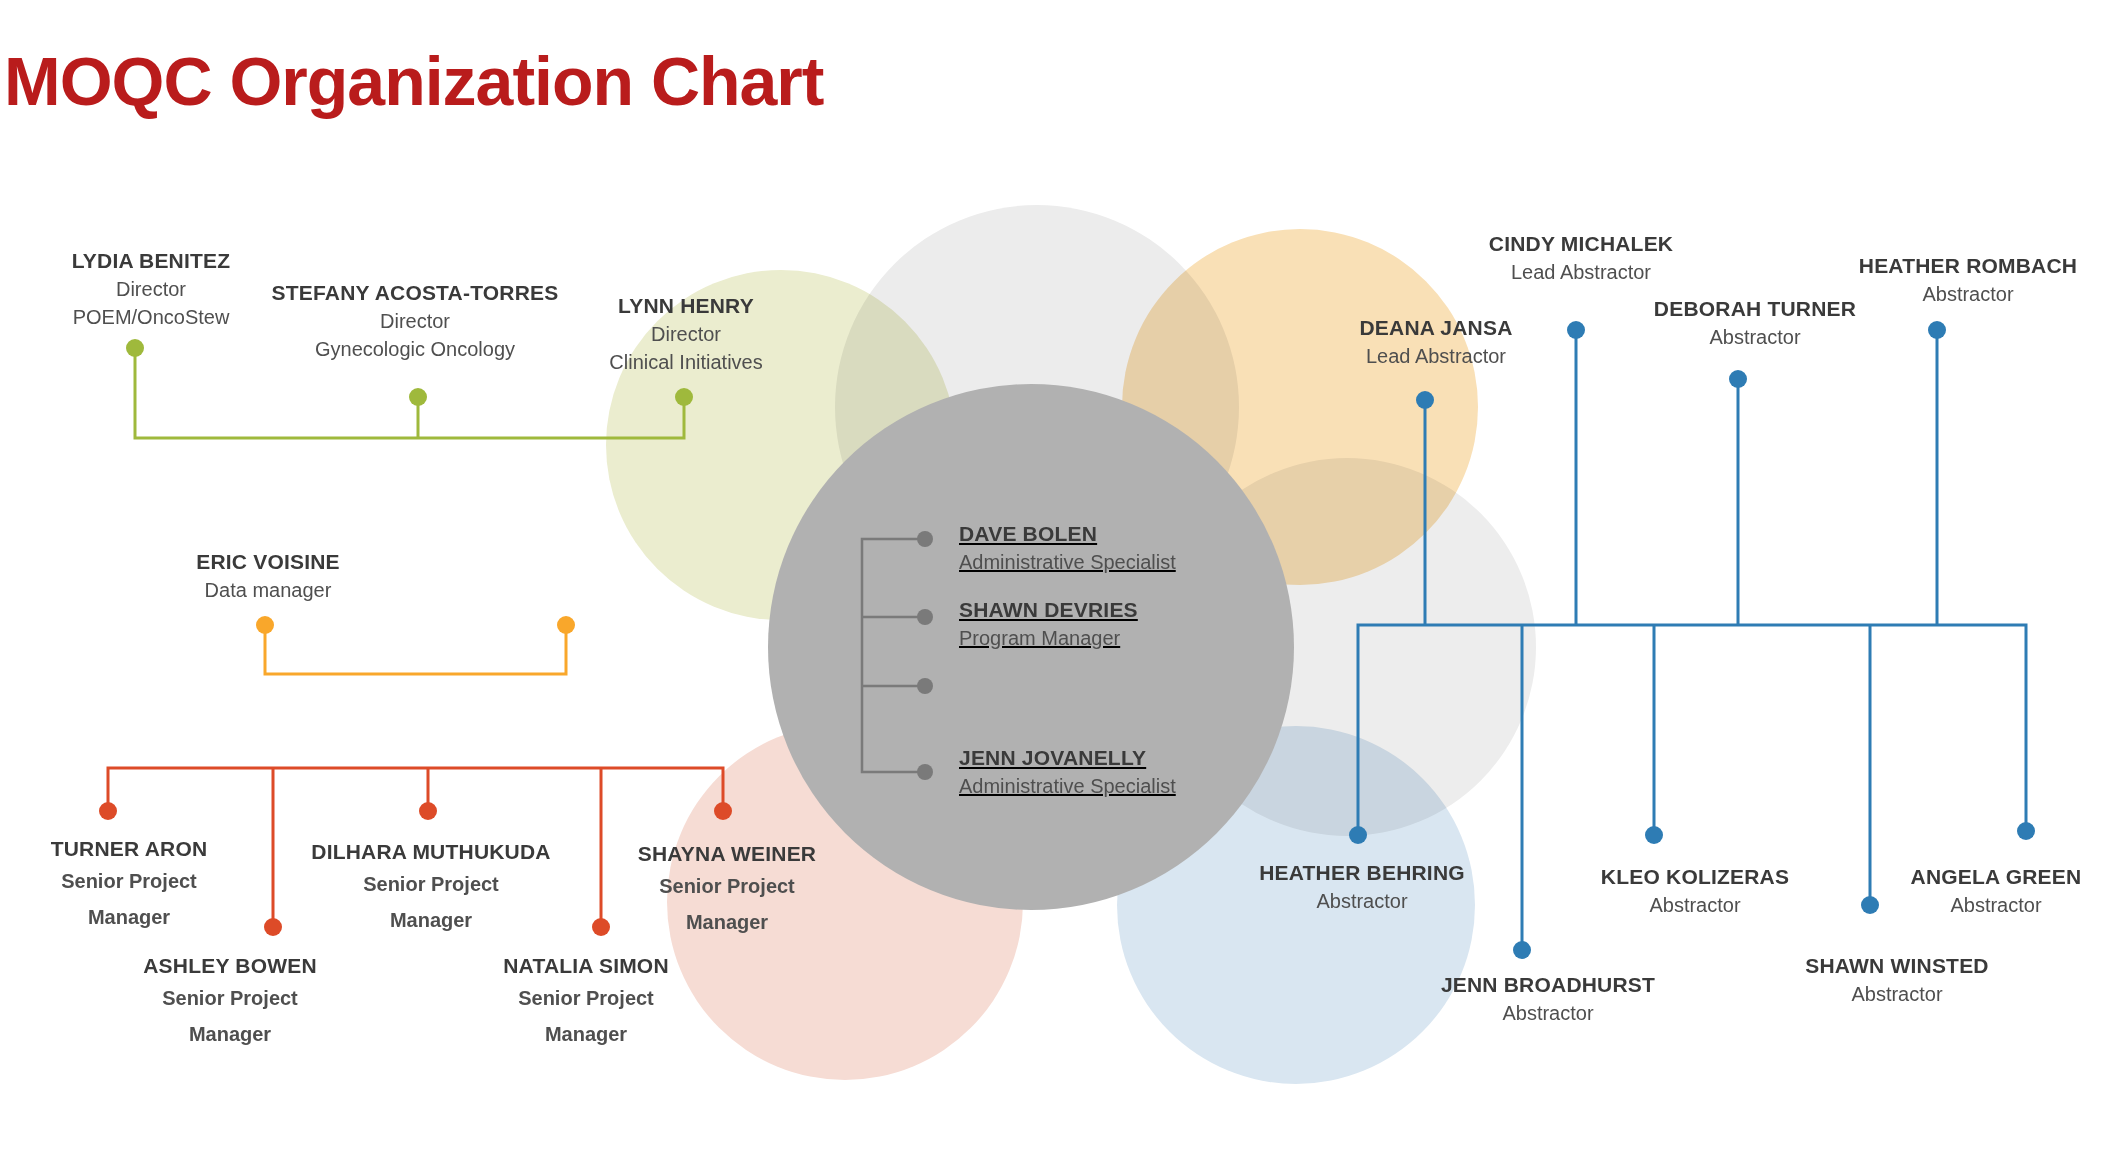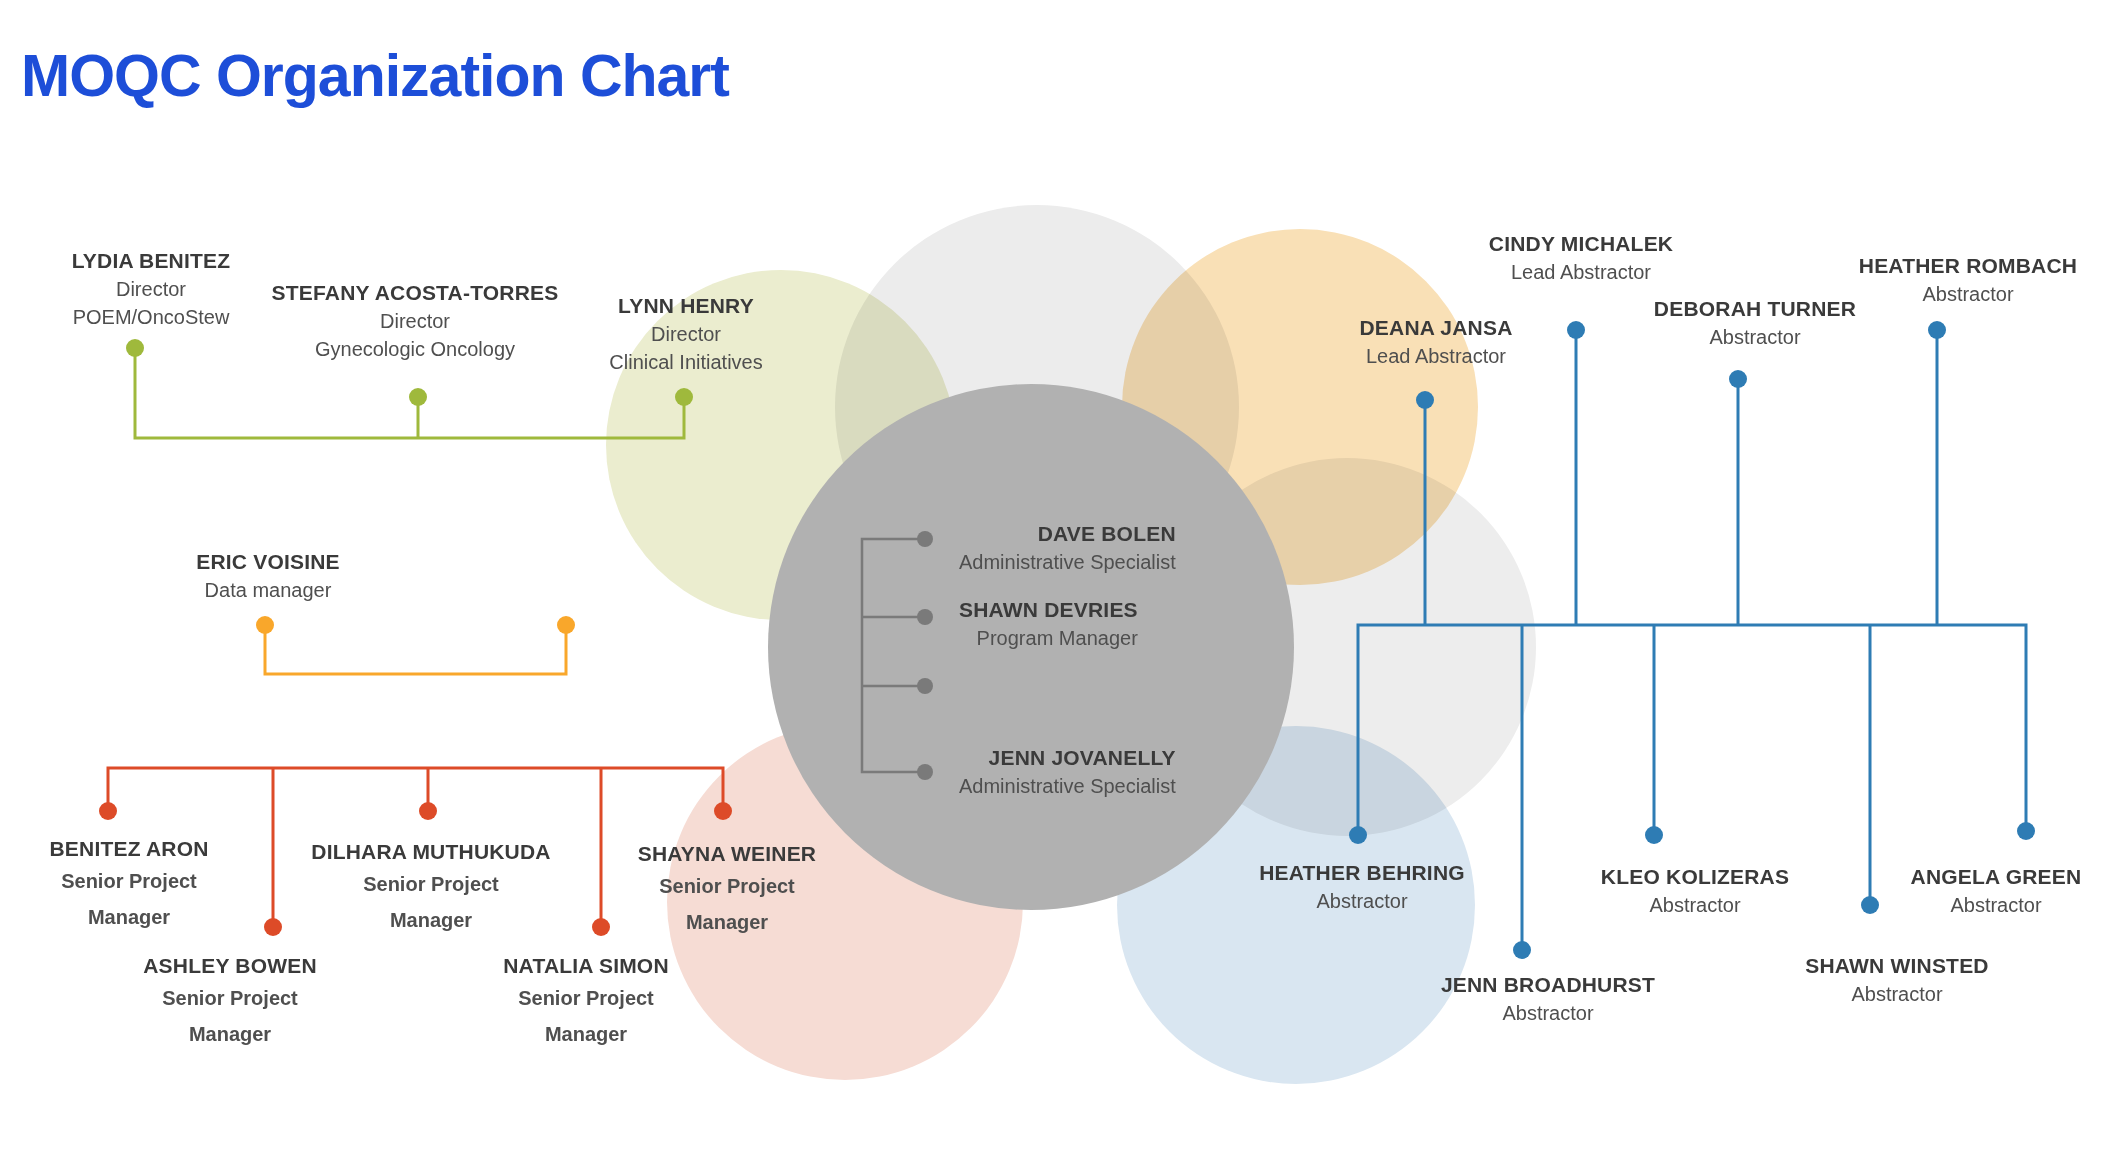--- a/index.html
+++ b/index.html
@@ -1,21 +1,21 @@
 <!DOCTYPE html>
 <html><head>
 <meta charset="utf-8">
 <style>
   html,body{margin:0;padding:0;background:#ffffff;}
   body{font-family:"Liberation Sans", sans-serif;}
   .stage{position:relative;width:2112px;height:1150px;background:#ffffff;overflow:hidden;}
 
   .page-title{
-    position:absolute;left:21px;top:44px;
-    font-size:59px;font-weight:bold;color:#1d4ed8;line-height:1.1;
+    position:absolute;left:4px;top:44px;
+    font-size:68px;font-weight:bold;color:#b91c1c;line-height:1.1;
     letter-spacing:-1px;white-space:nowrap;
   }
 
   
   .petals{position:absolute;inset:0;}
   .petal{position:absolute;border-radius:50%;mix-blend-mode:multiply;}
   .petal.top-gray   {left:835px; top:205px; width:404px;height:404px;background:#ececec;}
   .petal.olive      {left:606px; top:270px; width:350px;height:350px;background:#ebedcf;}
   .petal.peach      {left:1122px;top:229px; width:356px;height:356px;background:#f9e0b6;}
   .petal.right-gray {left:1158px;top:458px; width:378px;height:378px;background:#ededed;}
@@ -24,21 +24,21 @@
 
   .center-circle{
     position:absolute;left:768px;top:384px;width:526px;height:526px;
     border-radius:50%;background:#b1b1b1;
   }
 
   svg.overlay{position:absolute;left:0;top:0;width:2112px;height:1150px;}
 
   
   .label{position:absolute;transform:translateX(-50%);text-align:center;white-space:nowrap;}
-  .clabel{position:absolute;text-align:right;white-space:nowrap;}
+  .clabel{position:absolute;text-align:left;white-space:nowrap;text-decoration:underline;}
   .pname{font-size:21px;font-weight:bold;color:#3a3a3a;line-height:28px;letter-spacing:.2px;}
   .prole{font-size:20px;color:#4f4f4f;line-height:28px;}
   .label.loose .prole{line-height:36px;font-weight:bold;}
 </style>
 </head>
 <body>
 
 <div class="stage">
 
   <div class="petals">
@@ -124,21 +124,21 @@
     <div class="prole">Director</div>
     <div class="prole">Clinical Initiatives</div>
   </div>
 
   <div class="label" style="left:268px;top:548px">
     <div class="pname">ERIC VOISINE</div>
     <div class="prole">Data manager</div>
   </div>
 
   <div class="label loose" style="left:129px;top:835px">
-    <div class="pname">BENITEZ ARON</div>
+    <div class="pname">TURNER ARON</div>
     <div class="prole">Senior Project</div>
     <div class="prole">Manager</div>
   </div>
   <div class="label loose" style="left:230px;top:952px">
     <div class="pname">ASHLEY BOWEN</div>
     <div class="prole">Senior Project</div>
     <div class="prole">Manager</div>
   </div>
   <div class="label loose" style="left:431px;top:838px">
     <div class="pname">DILHARA MUTHUKUDA</div>

